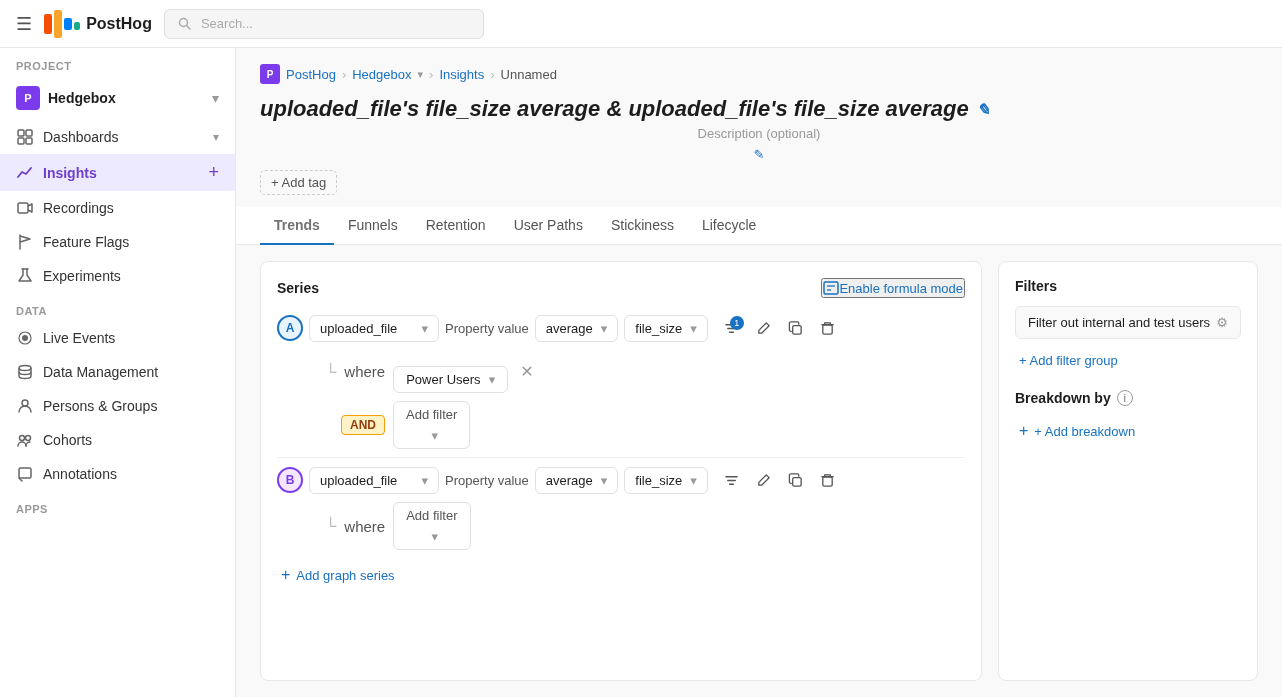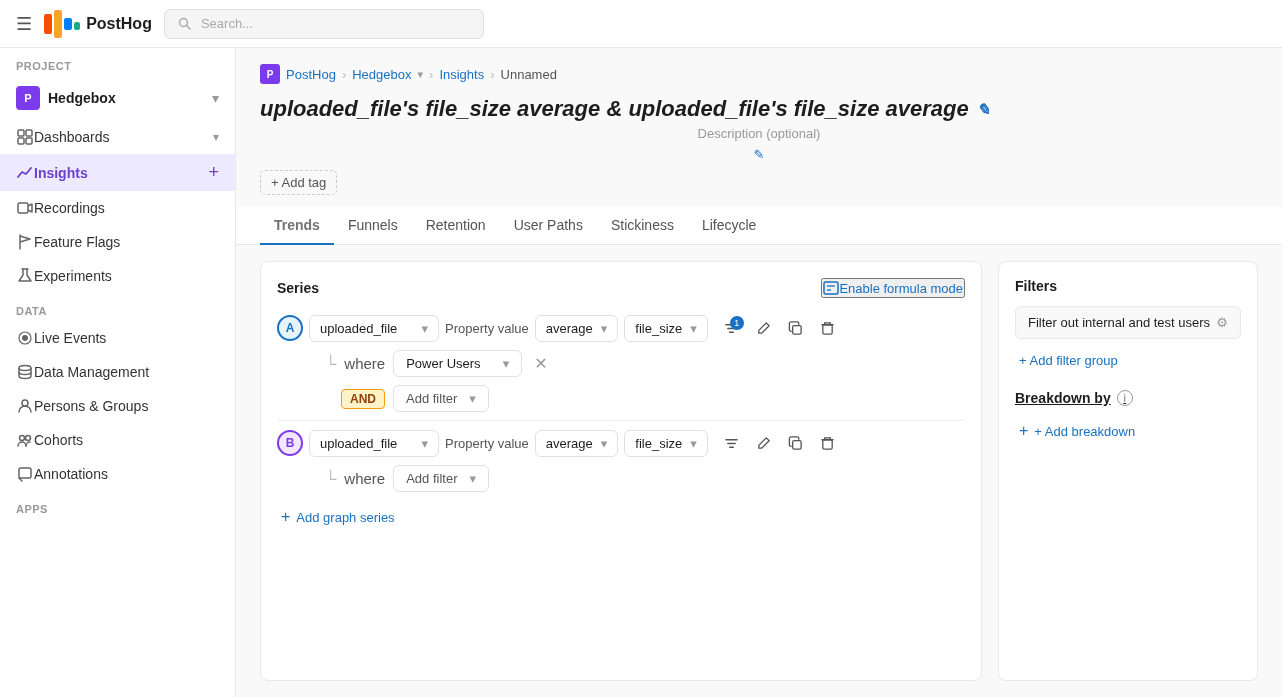--- a/index.html
+++ b/index.html
@@ -12,21 +12,21 @@
     .logo-icon { width: 36px; height: 28px; display: flex; align-items: center; }
     .search-bar { flex: 1; max-width: 320px; display: flex; align-items: center; gap: 8px; background: #f5f5f5; border: 1px solid #e0e0e0; border-radius: 6px; padding: 6px 12px; cursor: text; }
     .search-bar span { color: #aaa; font-size: 13px; }
 
     
     .layout { display: flex; flex: 1; overflow: hidden; }
 
     
     .sidebar { width: 236px; background: #fff; border-right: 1px solid #e8e8e8; display: flex; flex-direction: column; overflow-y: auto; flex-shrink: 0; }
     .sidebar-section-label { font-size: 11px; font-weight: 600; color: #999; padding: 12px 16px 4px; letter-spacing: 0.5px; }
-    .sidebar-item { display: flex; align-items: center; gap: 0; padding: 8px 16px; cursor: pointer; color: #333; font-size: 14px; border-radius: 0; position: relative; }
+    .sidebar-item { display: flex; align-items: center; gap: 9px; padding: 8px 16px; cursor: pointer; color: #333; font-size: 14px; border-radius: 0; position: relative; }
     .sidebar-item.active { background: #ede9fe; color: #6e40c9; font-weight: 600; }
     .sidebar-item .icon { width: 18px; height: 18px; display: flex; align-items: center; justify-content: center; flex-shrink: 0; }
     .sidebar-item .plus-btn { margin-left: auto; color: #6e40c9; font-size: 18px; font-weight: 300; }
     .sidebar-project { display: flex; align-items: center; gap: 8px; padding: 10px 16px; }
     .project-avatar { width: 24px; height: 24px; background: #7c3aed; color: white; border-radius: 4px; display: flex; align-items: center; justify-content: center; font-size: 11px; font-weight: 700; }
     .project-name { font-weight: 600; font-size: 14px; }
     .project-chevron { margin-left: auto; color: #999; }
 
     
     .main { flex: 1; overflow-y: auto; background: #f9f9f9; display: flex; flex-direction: column; }
@@ -71,40 +71,40 @@
     .prop-label { font-size: 13px; color: #555; flex-shrink: 0; }
     .prop-dropdown { display: flex; align-items: center; gap: 4px; border: 1px solid #e0e0e0; border-radius: 6px; padding: 5px 10px; background: #fff; cursor: pointer; font-size: 13px; }
     .row-actions { display: flex; align-items: center; gap: 4px; margin-left: 4px; }
     .row-action-btn { width: 28px; height: 28px; display: flex; align-items: center; justify-content: center; cursor: pointer; color: #666; border-radius: 4px; font-size: 14px; border: none; background: transparent; position: relative; }
     .filter-badge { position: absolute; top: 2px; right: 2px; width: 14px; height: 14px; background: #1971c2; color: white; border-radius: 50%; font-size: 9px; display: flex; align-items: center; justify-content: center; }
 
     
     .where-row { display: flex; align-items: center; gap: 8px; margin-left: 36px; margin-bottom: 8px; padding-left: 12px; }
     .where-connector { color: #bbb; font-size: 16px; }
     .where-label { font-size: 15px; color: #555; }
-    .where-dropdown { display: flex; align-items: center; gap: 16px; border: 1px solid #e0e0e0; border-radius: 6px; padding: 5px 12px; background: #fff; cursor: pointer; font-size: 13px; }
+    .where-dropdown { display: flex; align-items: center; gap: 2px; border: 1px solid #e0e0e0; border-radius: 6px; padding: 5px 12px; background: #fff; cursor: pointer; font-size: 13px; margin-top: 16px; }
     .where-close { margin-left: 4px; color: #999; cursor: pointer; font-size: 16px; }
     .and-badge { background: #fef3c7; color: #92400e; border: 1px solid #f59e0b; border-radius: 4px; padding: 2px 8px; font-size: 12px; font-weight: 600; }
-    .add-filter-dropdown { display: flex; align-items: center; gap: 6px; border: 1px solid #e0e0e0; border-radius: 6px; padding: 5px 12px; background: #fff; cursor: pointer; font-size: 13px; color: #555; }
+    .add-filter-dropdown { display: flex; align-items: center; gap: 6px; border: 1px solid #e0e0e0; border-radius: 6px; padding: 5px 12px; background: #fff; cursor: pointer; font-size: 13px; color: #555; flex-direction: column; }
 
     
     .series-divider { border: none; border-top: 1px solid #f0f0f0; margin: 8px 0; }
 
     
     .add-series-btn { display: flex; align-items: center; gap: 6px; color: #1971c2; font-size: 13px; cursor: pointer; padding: 8px 4px; margin-top: 8px; background: none; border: none; }
 
     
     .filters-panel { width: 260px; background: #fff; border: 1px solid #e8e8e8; border-radius: 8px; padding: 16px; flex-shrink: 0; }
     .filters-title { font-weight: 600; font-size: 14px; margin-bottom: 12px; }
     .filter-item { display: flex; align-items: center; justify-content: space-between; background: #f9f9f9; border: 1px solid #e8e8e8; border-radius: 6px; padding: 8px 12px; font-size: 13px; margin-bottom: 8px; }
     .filter-item-text { flex: 1; }
     .filter-gear { color: #999; cursor: pointer; }
     .add-filter-group-btn { display: flex; align-items: center; gap: 6px; color: #1971c2; font-size: 13px; cursor: pointer; padding: 6px 4px; background: none; border: none; margin-bottom: 16px; }
     .breakdown-section { margin-top: 8px; }
-    .breakdown-title { display: flex; align-items: center; gap: 6px; font-weight: 600; font-size: 14px; margin-bottom: 10px; text-decoration: underline; }
+    .breakdown-title { display: flex; align-items: center; gap: 6px; font-weight: 600; font-size: 14px; margin-bottom: 10px; }
     .info-icon { width: 16px; height: 16px; border-radius: 50%; border: 1px solid #999; color: #999; display: flex; align-items: center; justify-content: center; font-size: 10px; cursor: pointer; }
     .add-breakdown-btn { display: flex; align-items: center; gap: 6px; color: #1971c2; font-size: 13px; cursor: pointer; padding: 6px 4px; background: none; border: none; }
 
     
     .svg-icon { width: 16px; height: 16px; }
   </style>
 </head>
 <body>
 
 <div class="topbar">

